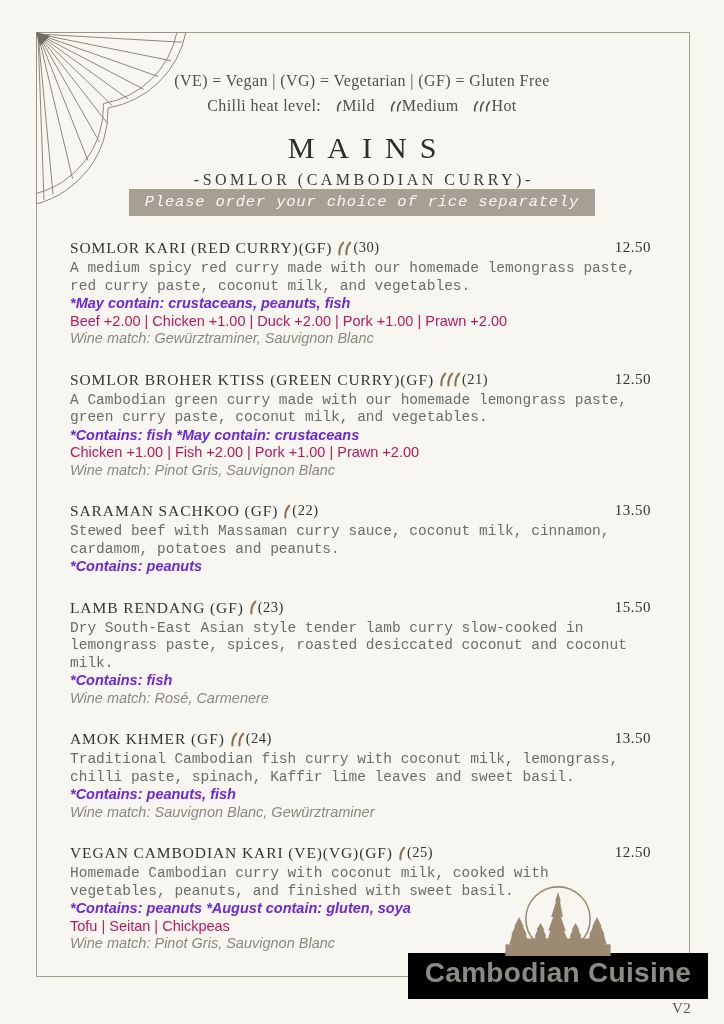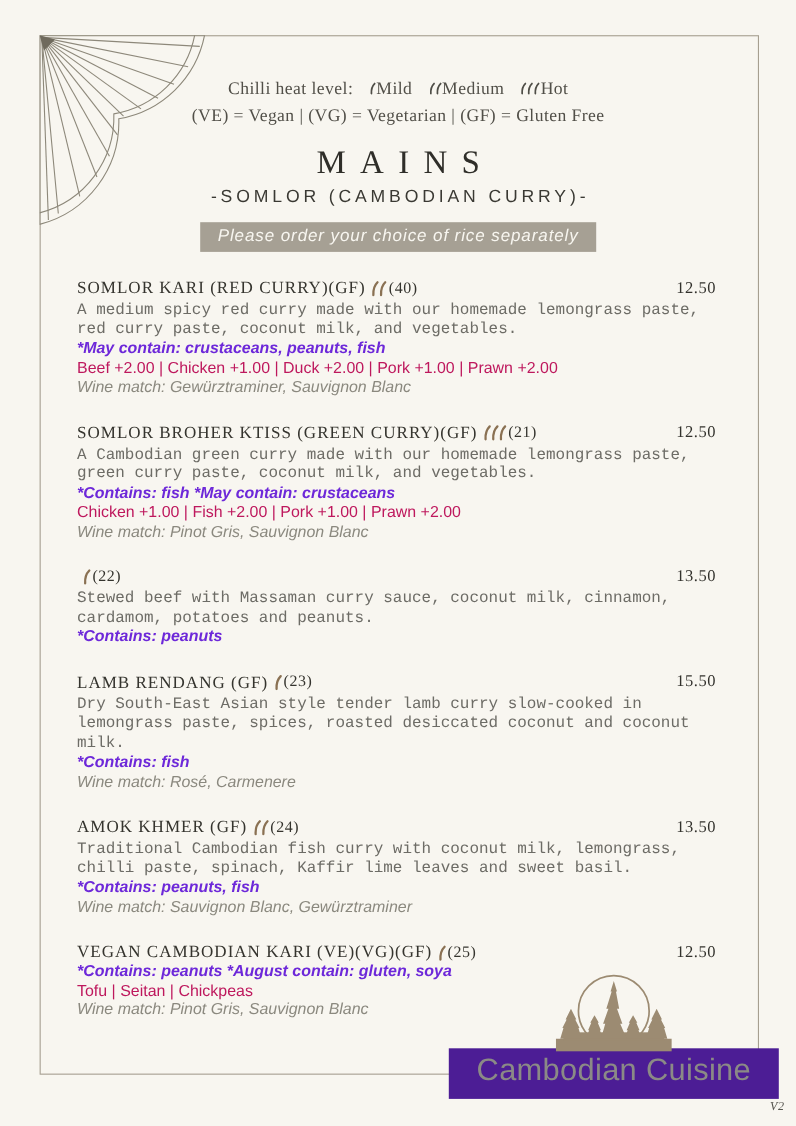--- a/index.html
+++ b/index.html
@@ -29,69 +29,69 @@
     font-size:16px;color:#514f48;letter-spacing:.4px;
   }
   .legend + .legend{margin-top:7px;}
   .legend-item{margin-left:14px;white-space:nowrap;}
   h1.title{
     font-family:"Liberation Serif", serif;font-weight:500;
     font-size:30px;color:#2f2e29;letter-spacing:13px;padding-left:13px;
     margin:16px 0 0 0;
   }
   .subtitle{
-    font-family:Liberation Sans, sans-serif;
+    font-family:Liberation Serif, serif;
     font-size:16px;color:#3a3933;letter-spacing:3.5px;padding-left:3.5px;
     margin-top:6px;
   }
   .banner{
-    display:inline-block;margin-top:13px;
+    display:inline-block;
     background:#a6a094;color:#f8f6f0;
-    font-family:Liberation Sans, sans-serif;font-style:italic;
+    font-family:Liberation Mono, monospace;font-style:italic;
     font-size:15.5px;letter-spacing:.8px;
     padding:4px 16px 5px;
   }
 
   
   .chillies{display:inline-flex;align-items:flex-end;vertical-align:-2px;}
   .chillies svg{display:block;}
   .chillies.dark{color:#4f4e47;}
   .chillies.brown{color:#8a7153;}
   .legend .chillies svg{width:7px;height:13px;margin-right:-1px;}
   .row .chillies svg{width:9px;height:15px;margin-right:-2px;}
   .legend .chillies{margin-right:1px;}
 
   
   .menu{position:absolute;left:70px;top:239px;width:581px;z-index:2;}
   .item{margin-bottom:23px;}
-  .row{display:flex;align-items:center;margin-top:14px;}
+  .row{display:flex;align-items:flex-start;}
   .name{
     font-family:"Liberation Serif", serif;font-weight:500;
     font-size:15.5px;color:#35342e;letter-spacing:.9px;margin:0;
   }
   .row .chillies{margin:0 3px 0 4px;align-self:center;}
   .num{font-size:14.5px;color:#35342e;letter-spacing:.5px;}
   .price{margin-left:auto;font-size:15px;color:#33322d;letter-spacing:.5px;}
   .item p{margin:0;font-size:14.5px;line-height:17.5px;}
   .desc{color:#6d6c66;margin-top:3px !important;font-family:Liberation Mono, monospace;}
   .allergen{color:#6d28d9;font-weight:bold;font-style:italic;}
   .options{color:#be185d;}
   .wine{color:#8b897f;font-style:italic;}
 
   
   .brand{position:absolute;left:408px;top:882px;width:300px;text-align:center;z-index:4;}
   .brand .temple{display:block;margin:0 auto;width:120px;height:74px;}
   .brand-name{
-    background:#4c1d95;
-    font-size:28px;font-weight:normal;color:#8b8a86;letter-spacing:.3px;
+    background:#000000;
+    font-size:28px;font-weight:bold;color:#8b8a86;letter-spacing:.3px;
     padding:4px 8px 10px;margin-top:-3px;
   }
   .version{
-    position:absolute;left:700px;top:1000px;z-index:3;
-    font-size:11px;color:#55544e;letter-spacing:.5px;font-style:italic;
+    position:absolute;left:672px;top:1000px;z-index:3;
+    font-size:15px;color:#55544e;letter-spacing:.5px;
   }
 </style>
 </head>
 <body>
 
 <div class="sheet">
 
   <div class="frame"></div>
 
   <svg class="fan" viewBox="0 0 172 186" aria-hidden="true">
@@ -108,20 +108,21 @@
         <path d="M2,2 L63.5,110"></path>
       <path d="M2,2 L52.1,128.9"></path>
         <path d="M2,2 L36.5,146.5"></path>
       <path d="M2,2 L17,162.1"></path>
         <path d="M2,2 L8,168"></path>
     </g>
     <path d="M0,0 L14,4 L4,14 Z" fill="#6f6a5d"></path>
   </svg>
 
   <header>
+    <div class="legend">(VE) = Vegan | (VG) = Vegetarian | (GF) = Gluten Free</div>
     <div class="legend">
       <span>Chilli heat level:</span><span class="legend-item"><span class="chillies dark">
             <svg viewBox="0 0 10 16">
               <path d="M8 1.5 C5 4.5, 3.4 8.5, 3.8 14.5" fill="none" stroke="currentColor" stroke-width="2.3" stroke-linecap="round"></path>
             </svg>
           </span><span>Mild</span></span><span class="legend-item"><span class="chillies dark">
             <svg viewBox="0 0 10 16">
               <path d="M8 1.5 C5 4.5, 3.4 8.5, 3.8 14.5" fill="none" stroke="currentColor" stroke-width="2.3" stroke-linecap="round"></path>
             </svg>
             <svg viewBox="0 0 10 16">
@@ -132,40 +133,39 @@
               <path d="M8 1.5 C5 4.5, 3.4 8.5, 3.8 14.5" fill="none" stroke="currentColor" stroke-width="2.3" stroke-linecap="round"></path>
             </svg>
             <svg viewBox="0 0 10 16">
               <path d="M8 1.5 C5 4.5, 3.4 8.5, 3.8 14.5" fill="none" stroke="currentColor" stroke-width="2.3" stroke-linecap="round"></path>
             </svg>
             <svg viewBox="0 0 10 16">
               <path d="M8 1.5 C5 4.5, 3.4 8.5, 3.8 14.5" fill="none" stroke="currentColor" stroke-width="2.3" stroke-linecap="round"></path>
             </svg>
           </span><span>Hot</span></span>
     </div>
-    <div class="legend">(VE) = Vegan | (VG) = Vegetarian | (GF) = Gluten Free</div>
     <h1 class="title">MAINS</h1>
     <div class="subtitle">-SOMLOR (CAMBODIAN CURRY)-</div>
     <div><div class="banner">Please order your choice of rice separately</div></div>
   </header>
 
   <main class="menu">
 
     <article class="item">
       <div class="row">
         <h2 class="name">SOMLOR KARI (RED CURRY)(GF)</h2>
         <span class="chillies brown">
             <svg viewBox="0 0 10 16">
               <path d="M8 1.5 C5 4.5, 3.4 8.5, 3.8 14.5" fill="none" stroke="currentColor" stroke-width="2.3" stroke-linecap="round"></path>
             </svg>
             <svg viewBox="0 0 10 16">
               <path d="M8 1.5 C5 4.5, 3.4 8.5, 3.8 14.5" fill="none" stroke="currentColor" stroke-width="2.3" stroke-linecap="round"></path>
             </svg>
           </span>
-        <span class="num serif">(40)</span>
+        <span class="num serif">(30)</span>
         <span class="price serif">12.50</span>
       </div>
       <p class="desc">A medium spicy red curry made with our homemade lemongrass paste, red curry paste, coconut milk, and vegetables.</p>
       <p class="allergen">*May contain: crustaceans, peanuts, fish</p>
       <p class="options">Beef +2.00 | Chicken +1.00 | Duck +2.00 | Pork +1.00 | Prawn +2.00</p>
       <p class="wine">Wine match: Gewürztraminer, Sauvignon Blanc</p>
     </article>
 
     <article class="item">
       <div class="row">
@@ -185,20 +185,21 @@
         <span class="price serif">12.50</span>
       </div>
       <p class="desc">A Cambodian green curry made with our homemade lemongrass paste, green curry paste, coconut milk, and vegetables.</p>
       <p class="allergen">*Contains: fish *May contain: crustaceans</p>
       <p class="options">Chicken +1.00 | Fish +2.00 | Pork +1.00 | Prawn +2.00</p>
       <p class="wine">Wine match: Pinot Gris, Sauvignon Blanc</p>
     </article>
 
     <article class="item">
       <div class="row">
+        <h2 class="name">SARAMAN SACHKOO (GF)</h2>
         <span class="chillies brown">
             <svg viewBox="0 0 10 16">
               <path d="M8 1.5 C5 4.5, 3.4 8.5, 3.8 14.5" fill="none" stroke="currentColor" stroke-width="2.3" stroke-linecap="round"></path>
             </svg>
           </span>
         <span class="num serif">(22)</span>
         <span class="price serif">13.50</span>
       </div>
       <p class="desc">Stewed beef with Massaman curry sauce, coconut milk, cinnamon, cardamom, potatoes and peanuts.</p>
       <p class="allergen">*Contains: peanuts</p>
@@ -246,20 +247,21 @@
       <div class="row">
         <h2 class="name">VEGAN CAMBODIAN KARI (VE)(VG)(GF)</h2>
         <span class="chillies brown">
             <svg viewBox="0 0 10 16">
               <path d="M8 1.5 C5 4.5, 3.4 8.5, 3.8 14.5" fill="none" stroke="currentColor" stroke-width="2.3" stroke-linecap="round"></path>
             </svg>
           </span>
         <span class="num serif">(25)</span>
         <span class="price serif">12.50</span>
       </div>
+      <p class="desc">Homemade Cambodian curry with coconut milk, cooked with vegetables, peanuts, and finished with sweet basil.</p>
       <p class="allergen">*Contains: peanuts *August contain: gluten, soya</p>
       <p class="options">Tofu | Seitan | Chickpeas</p>
       <p class="wine">Wine match: Pinot Gris, Sauvignon Blanc</p>
     </article>
 
   </main>
 
   <div class="brand">
     <svg class="temple" viewBox="0 0 120 76" aria-hidden="true">
       <circle cx="60" cy="38" r="33" fill="none" stroke="#9c8b72" stroke-width="1.6"></circle>

